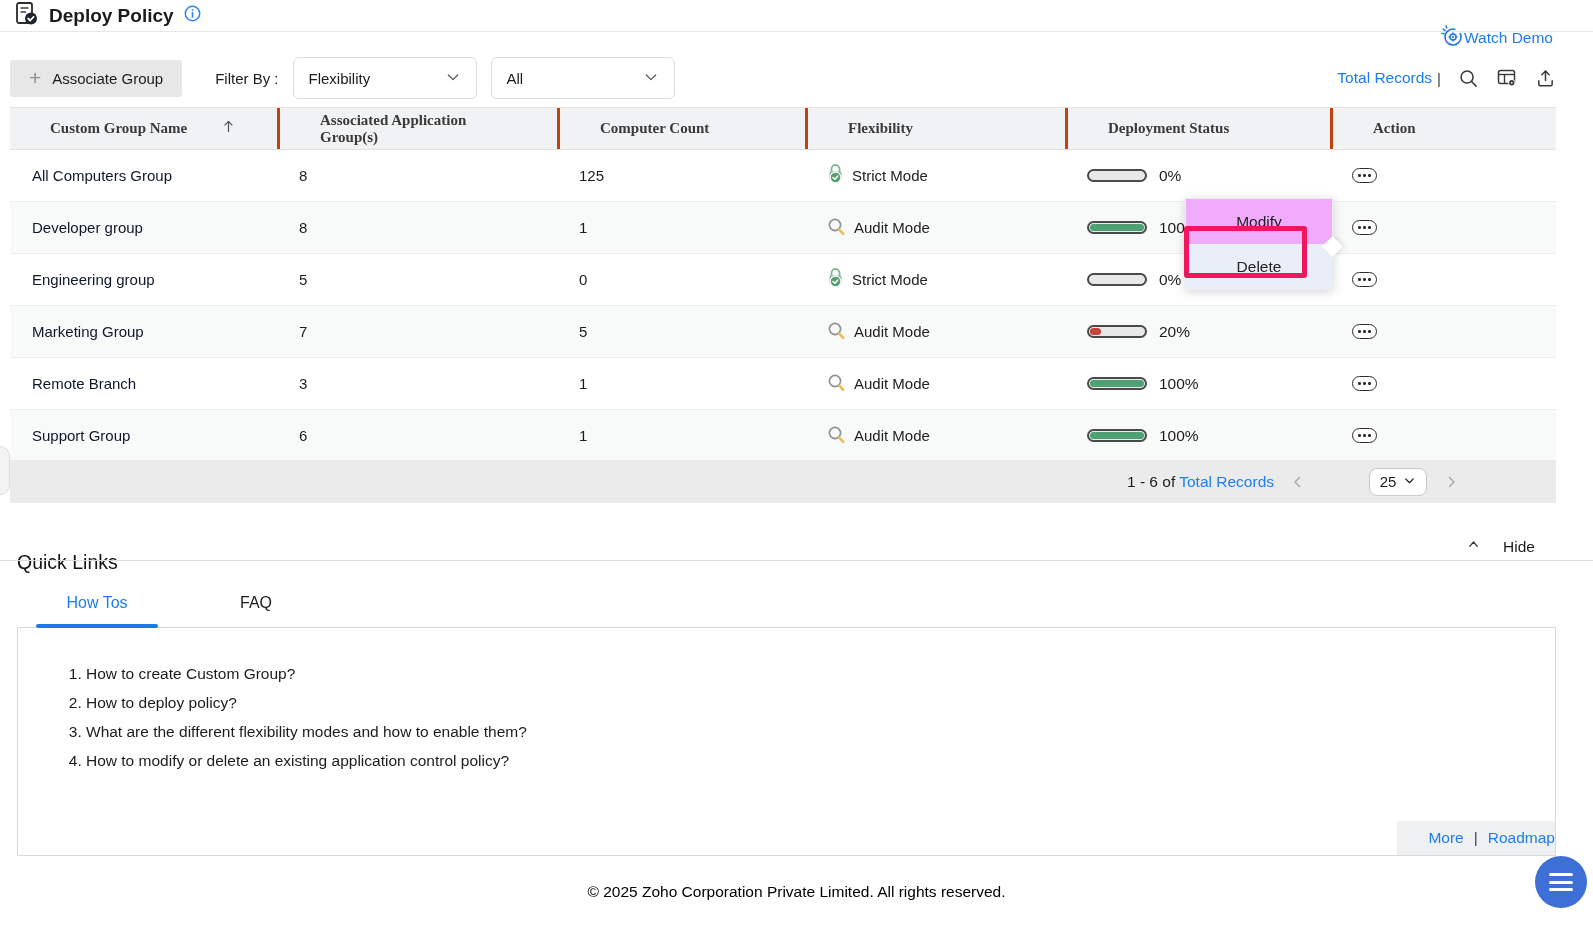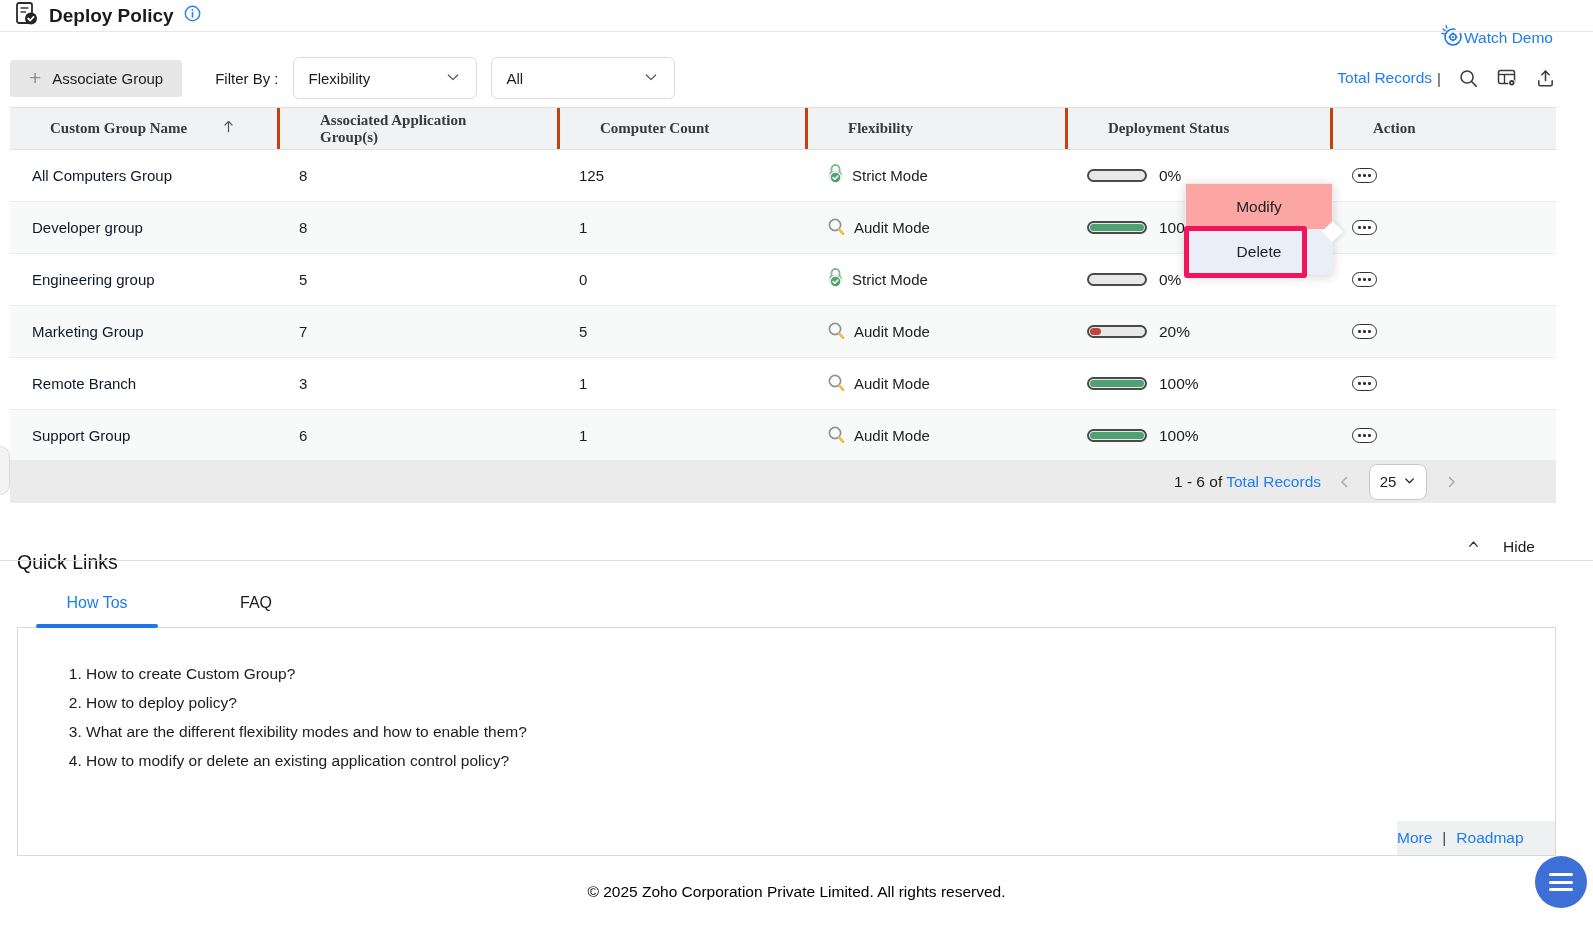--- a/index.html
+++ b/index.html
@@ -75,28 +75,28 @@
   }
   .action-btn i { width:2.6px; height:2.6px; border-radius:50%; background:#2e2e2e; display:block; }
 
   
   .pagination {
     position:absolute; left:10px; top:460px; width:1546px; height:43px;
     background:#ebebeb; display:flex; align-items:center; justify-content:flex-end;
     gap:15px; padding-right:96px; font-size:15.5px;
   }
   .page-select {
-    width:58px; height:36px; background:#fff; border:1px solid #c9c9c9; border-radius:8px;
-    display:flex; align-items:center; justify-content:center; gap:7px; font-size:15px; cursor:pointer;
+    width:58px; height:28px; background:#fff; border:1px solid #c9c9c9; border-radius:8px;
+    display:flex; align-items:center; justify-content:center; gap:7px; font-size:15px; cursor:pointer;margin-left:47px;
   }
   .pg-chevron { display:flex; align-items:center; cursor:pointer; background:none; border:none; padding:0; }
 
   
   .ctx-menu {
-    position:absolute; left:1185px; top:183px; width:148px; background:#fca5a5;
+    position:absolute; left:1185px; top:198px; width:148px; background:#f0abfc;
     box-shadow:0 2px 10px rgba(0,0,0,0.16); border:1px solid #ececec; z-index:5;
   }
   .ctx-item { height:45px; display:flex; align-items:center; justify-content:center; font-size:15.5px; color:#222; cursor:pointer; }
   .ctx-item.highlighted { background:#e9eef9; }
   .ctx-arrow {
     position:absolute; right:-8px; top:40px; width:15px; height:15px; background:#fff;
     transform:rotate(45deg); box-shadow:2px -2px 4px rgba(0,0,0,0.08);
   }
   .annotation {
     position:absolute; left:1184px; top:226px; width:123px; height:52px;
@@ -118,21 +118,21 @@
   .tab-faq { left:211px; width:90px; color:#1c1c1c; }
   .tab-underline { position:absolute; left:36px; top:624px; width:122px; height:4px; background:#2176e6; border-radius:2px; z-index:2; }
   .ql-box {
     position:absolute; left:17px; top:627px; width:1539px; height:229px;
     background:#fff; border:1px solid #d9d9d9;
   }
   .ql-box ol { margin:12px; padding:25px 0 0 56px; font-size:15.5px; color:#1c1c1c; }
   .ql-box ol li { margin-bottom:11px; }
   .more-strip {
     position:absolute; right:0; bottom:0; width:158px; height:34px; background:#eef0f2;
-    display:flex; align-items:center; justify-content:flex-start; gap:10px; font-size:15.5px;
+    display:flex; align-items:center; justify-content:flex-end; gap:10px; font-size:15.5px;
   }
   .more-strip .sep { color:#444; }
 
   
   .copyright { position:absolute; left:0; right:0; top:883px; text-align:center; font-size:15.5px; color:#000000; }
   .fab {
     position:absolute; left:1535px; top:856px; width:52px; height:52px; border-radius:50%;
     background:#3d6fd6; display:flex; flex-direction:column; align-items:center; justify-content:center;
     gap:4.5px; border:none; cursor:pointer;
   }

